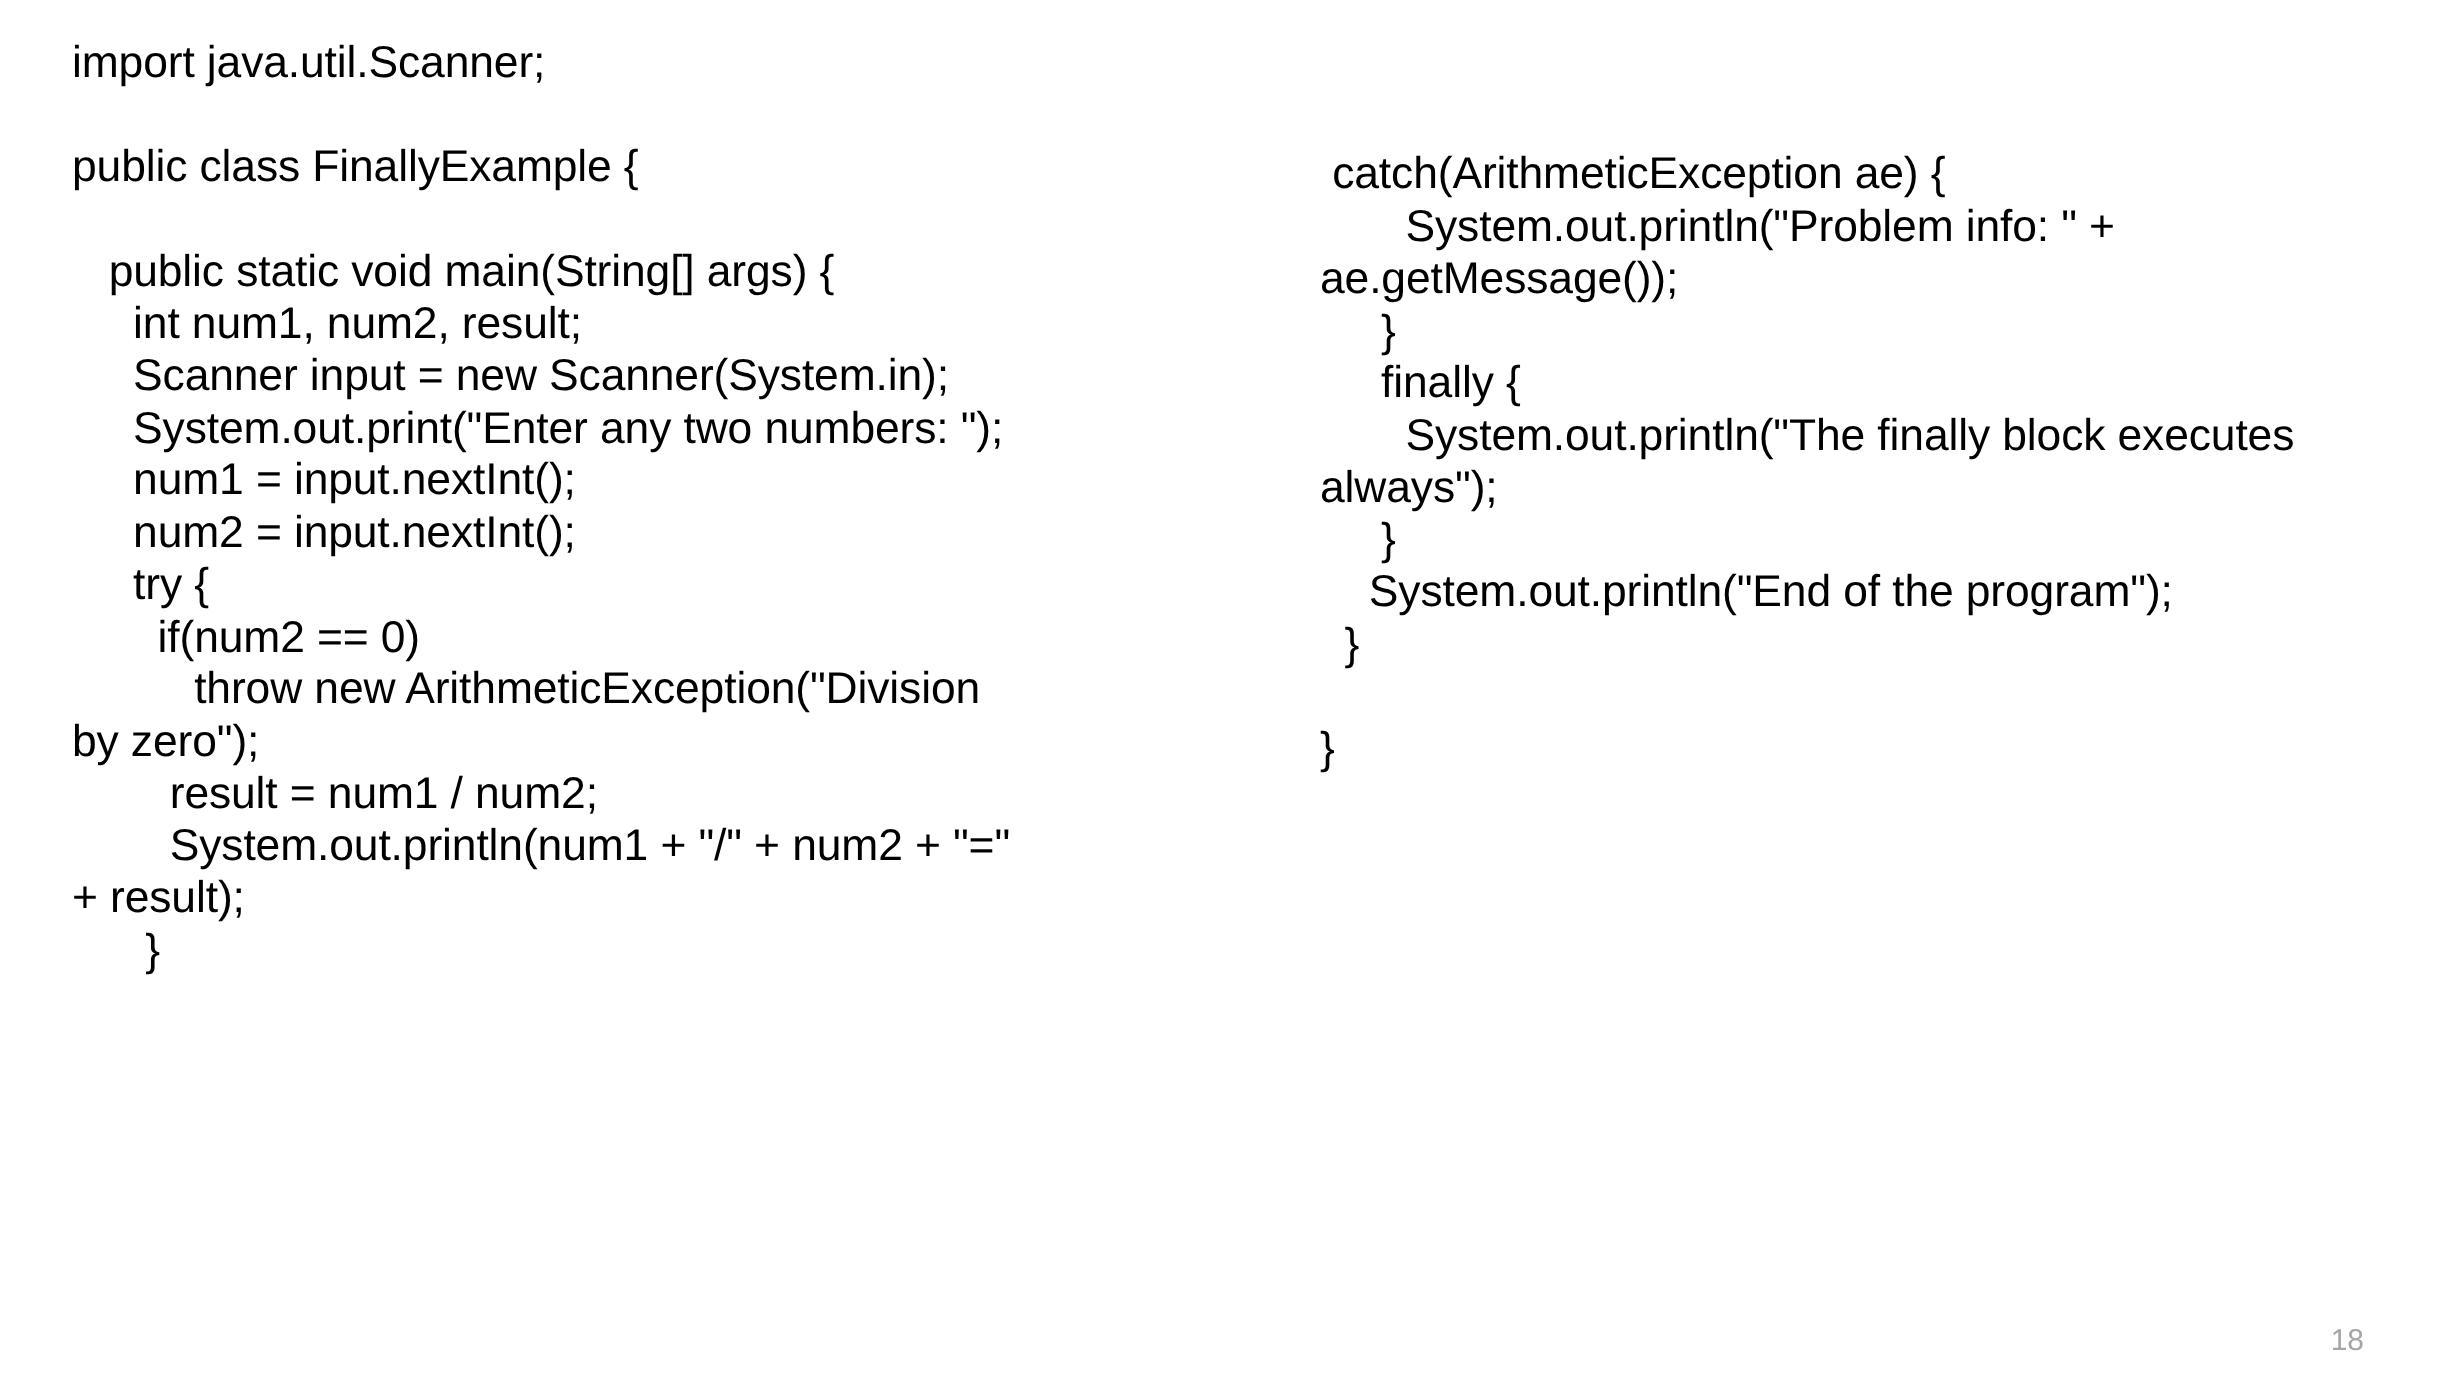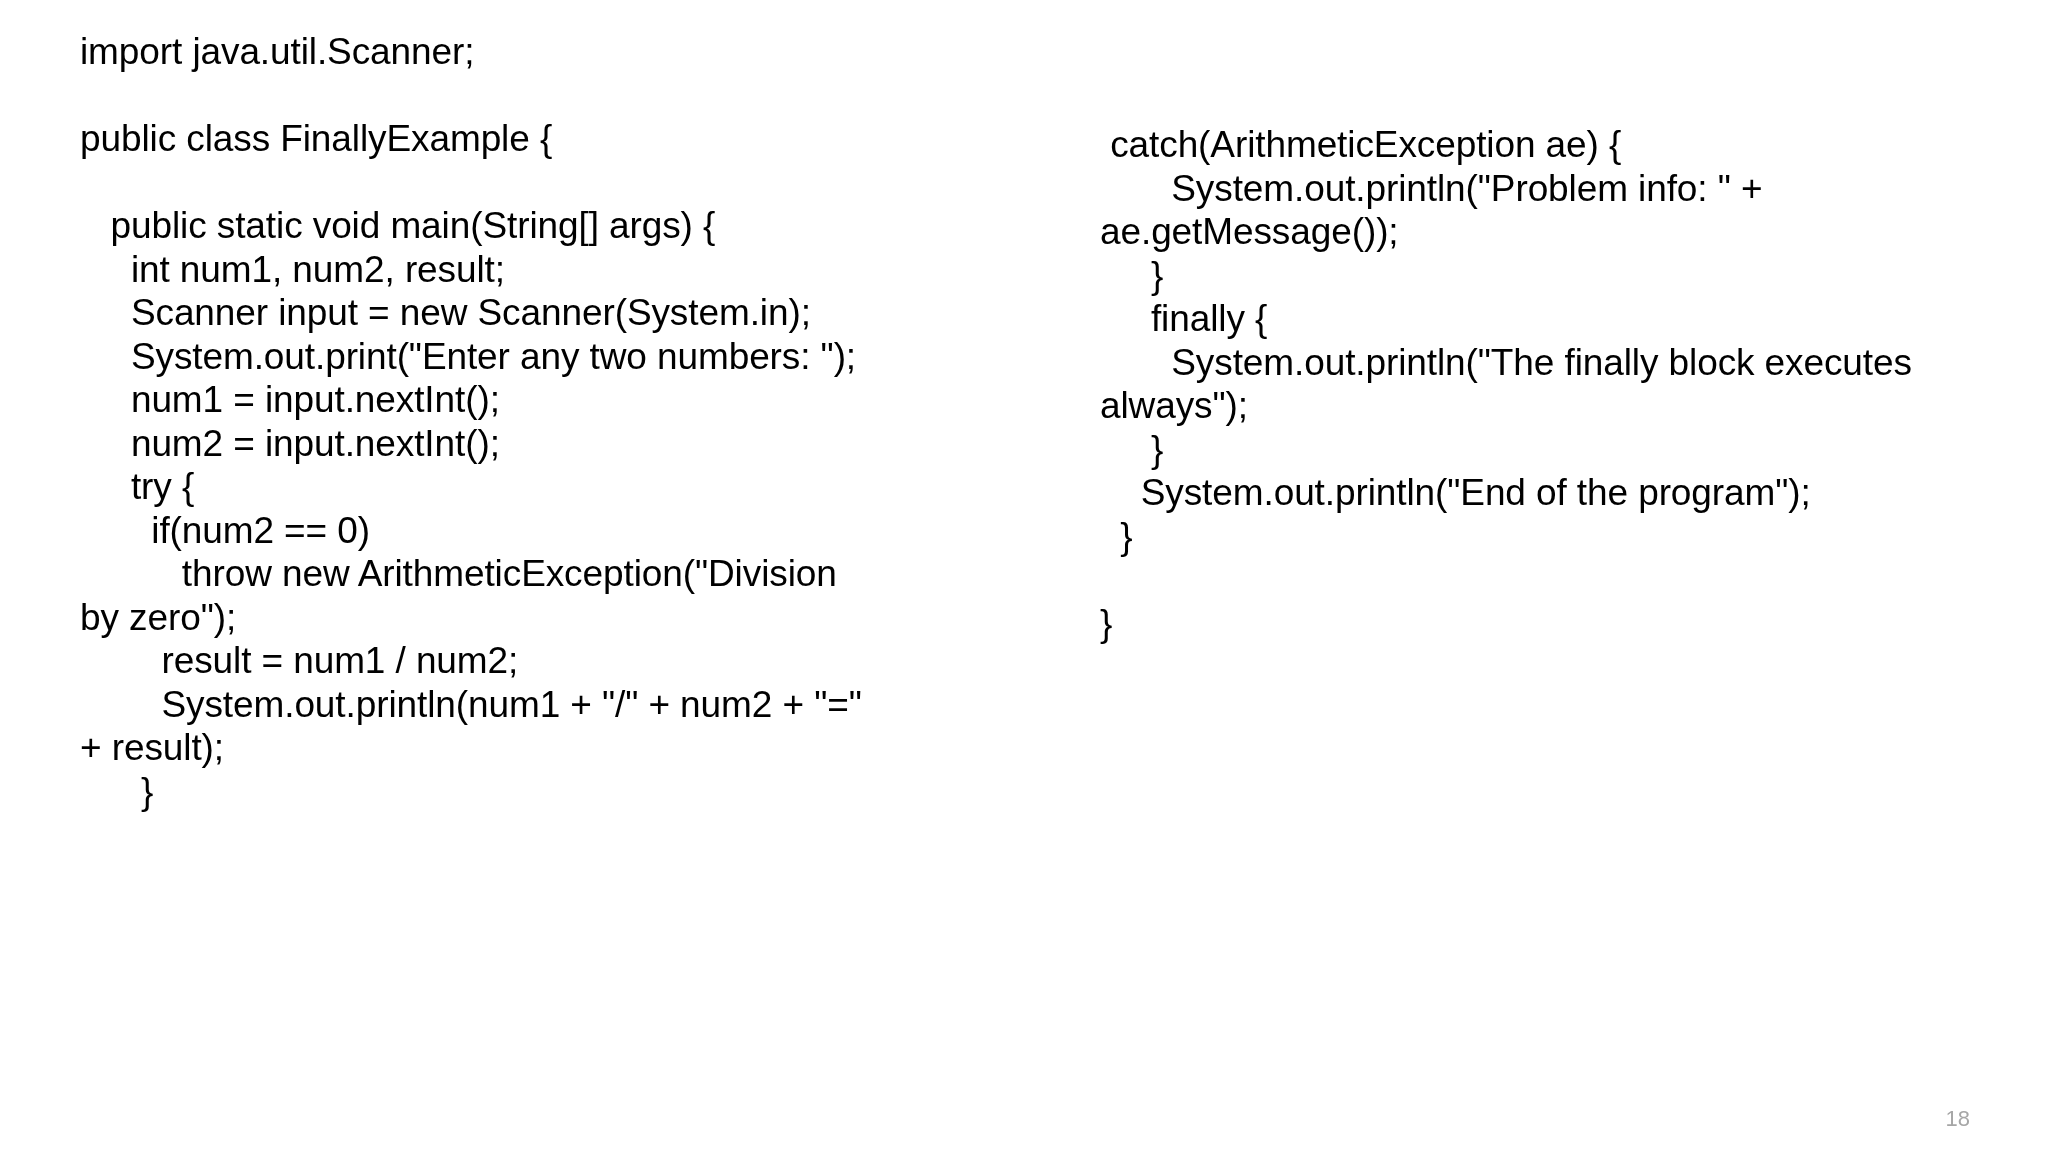--- a/index.html
+++ b/index.html
@@ -27,21 +27,21 @@
     position: absolute;
     color: #000000;
     font-family: "Liberation Sans", sans-serif;
     font-size: 37px;
     line-height: 43.5px;
     white-space: pre;
     letter-spacing: -0.1px;
   }
 
   #col-left {
-    left: 80px;
+    left: 60px;
     top: 30px;
     width: 1000px;
   }
 
   #col-right {
     left: 1100px;
     top: 123px;
     width: 1000px;
   }
 
@@ -61,21 +61,21 @@
   }
 
   
 
   
   #page-number {
     position: absolute;
     right: 78px;
     bottom: 22px;
     color: #a6a6a6;
-    font-size: 22px;
+    font-size: 25px;
     font-family: "Liberation Sans", sans-serif;
     line-height: 1;
     text-align: right;
   }
 </style>
 </head>
 <body>
 
 <div id="slide">
 

